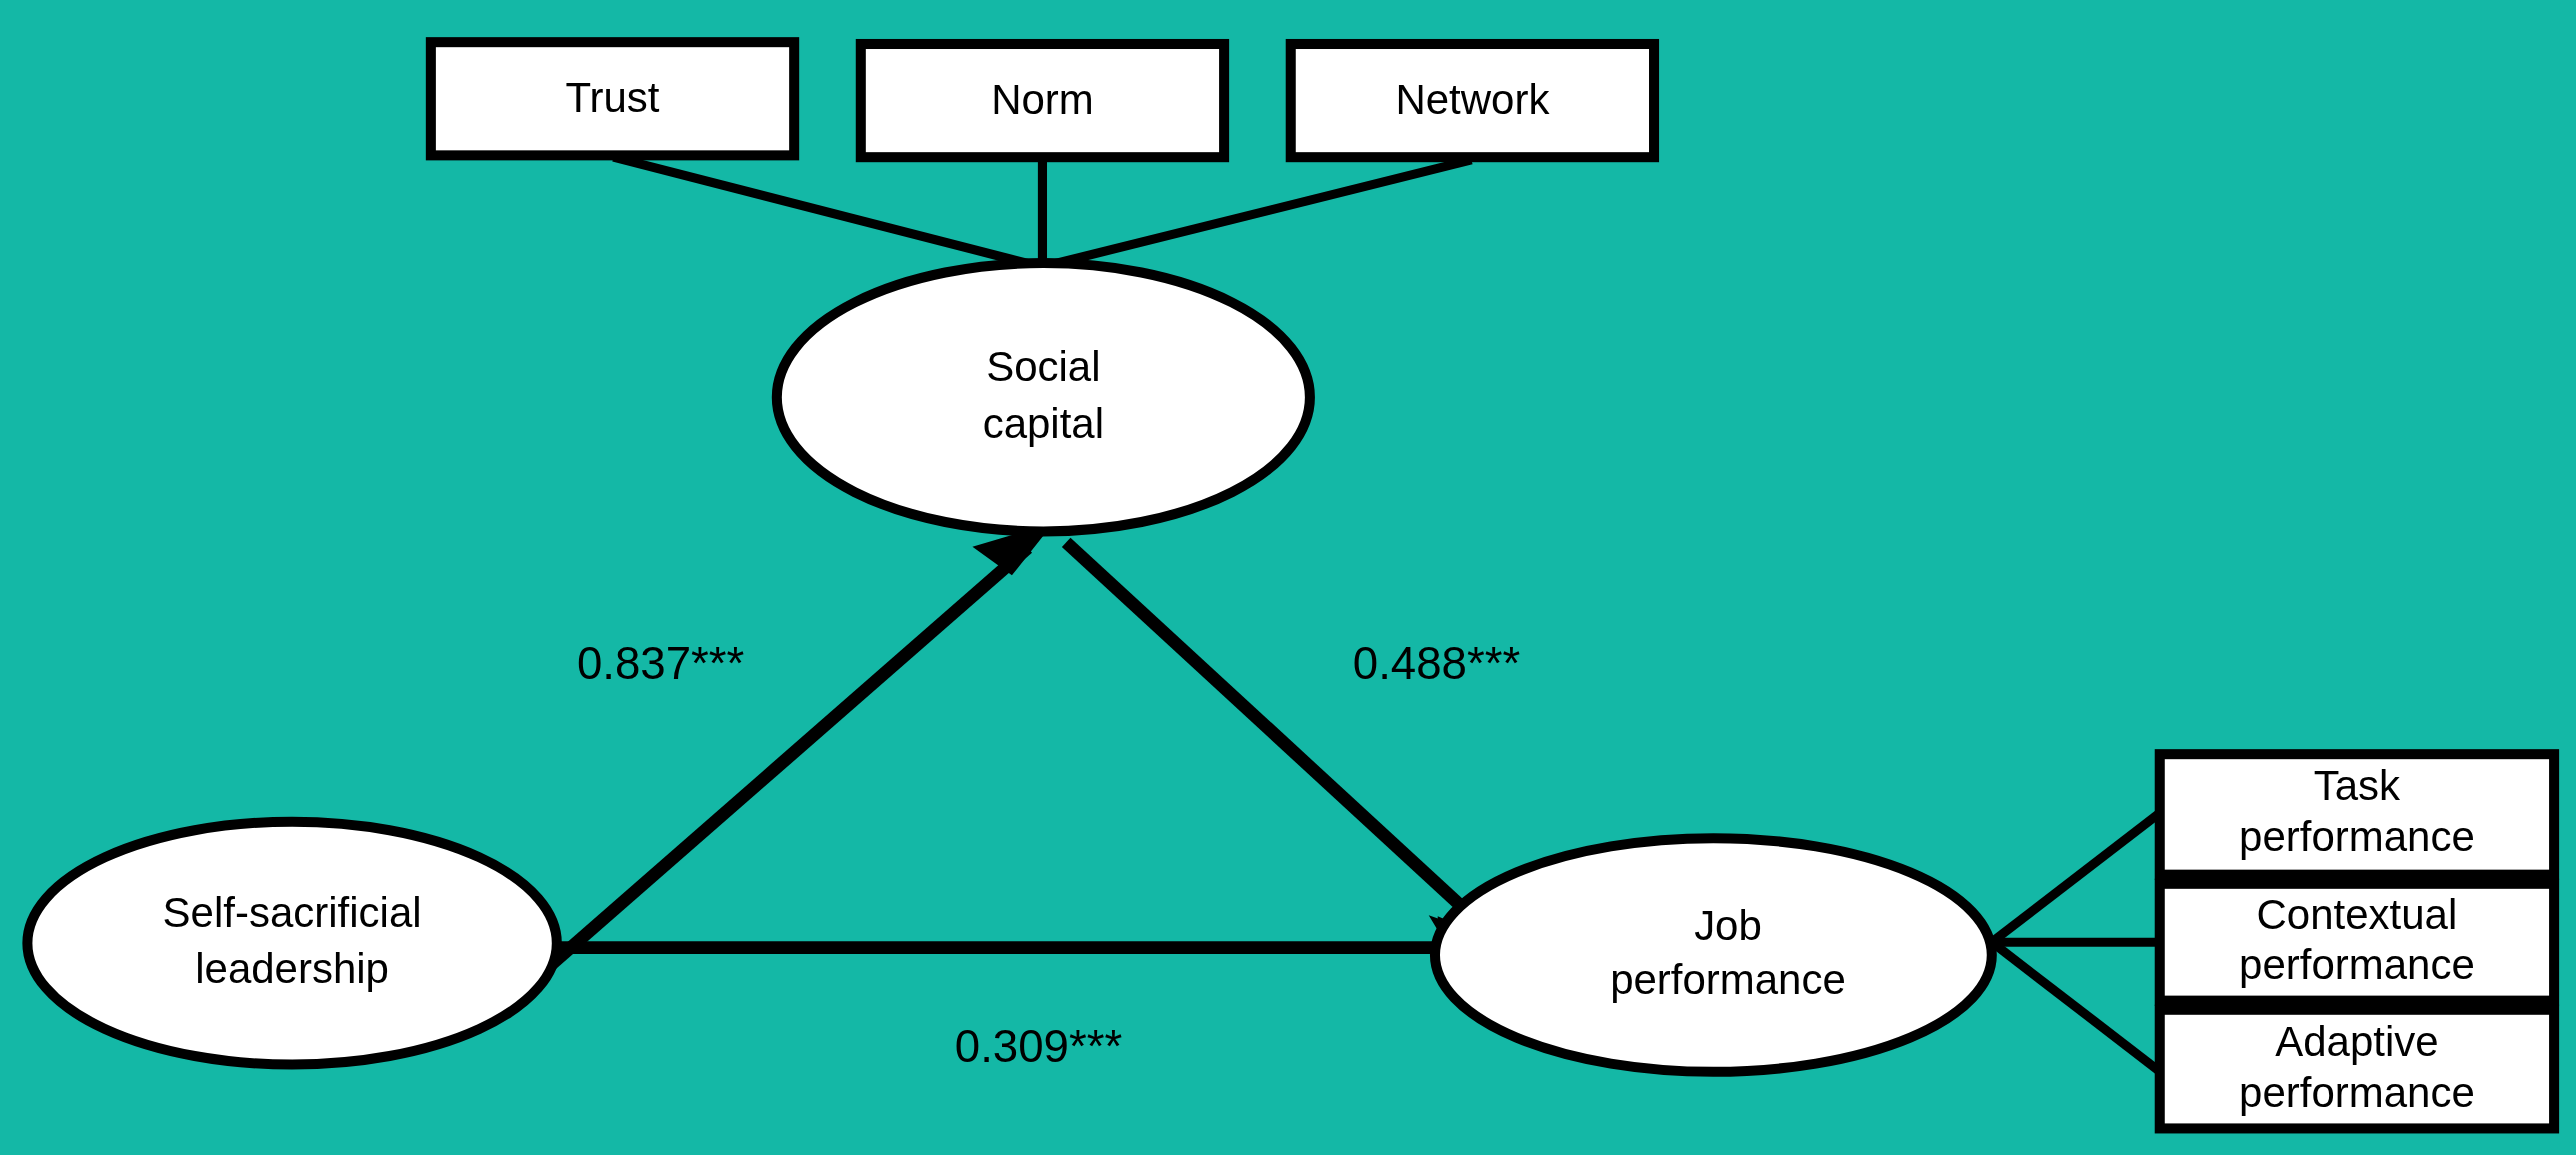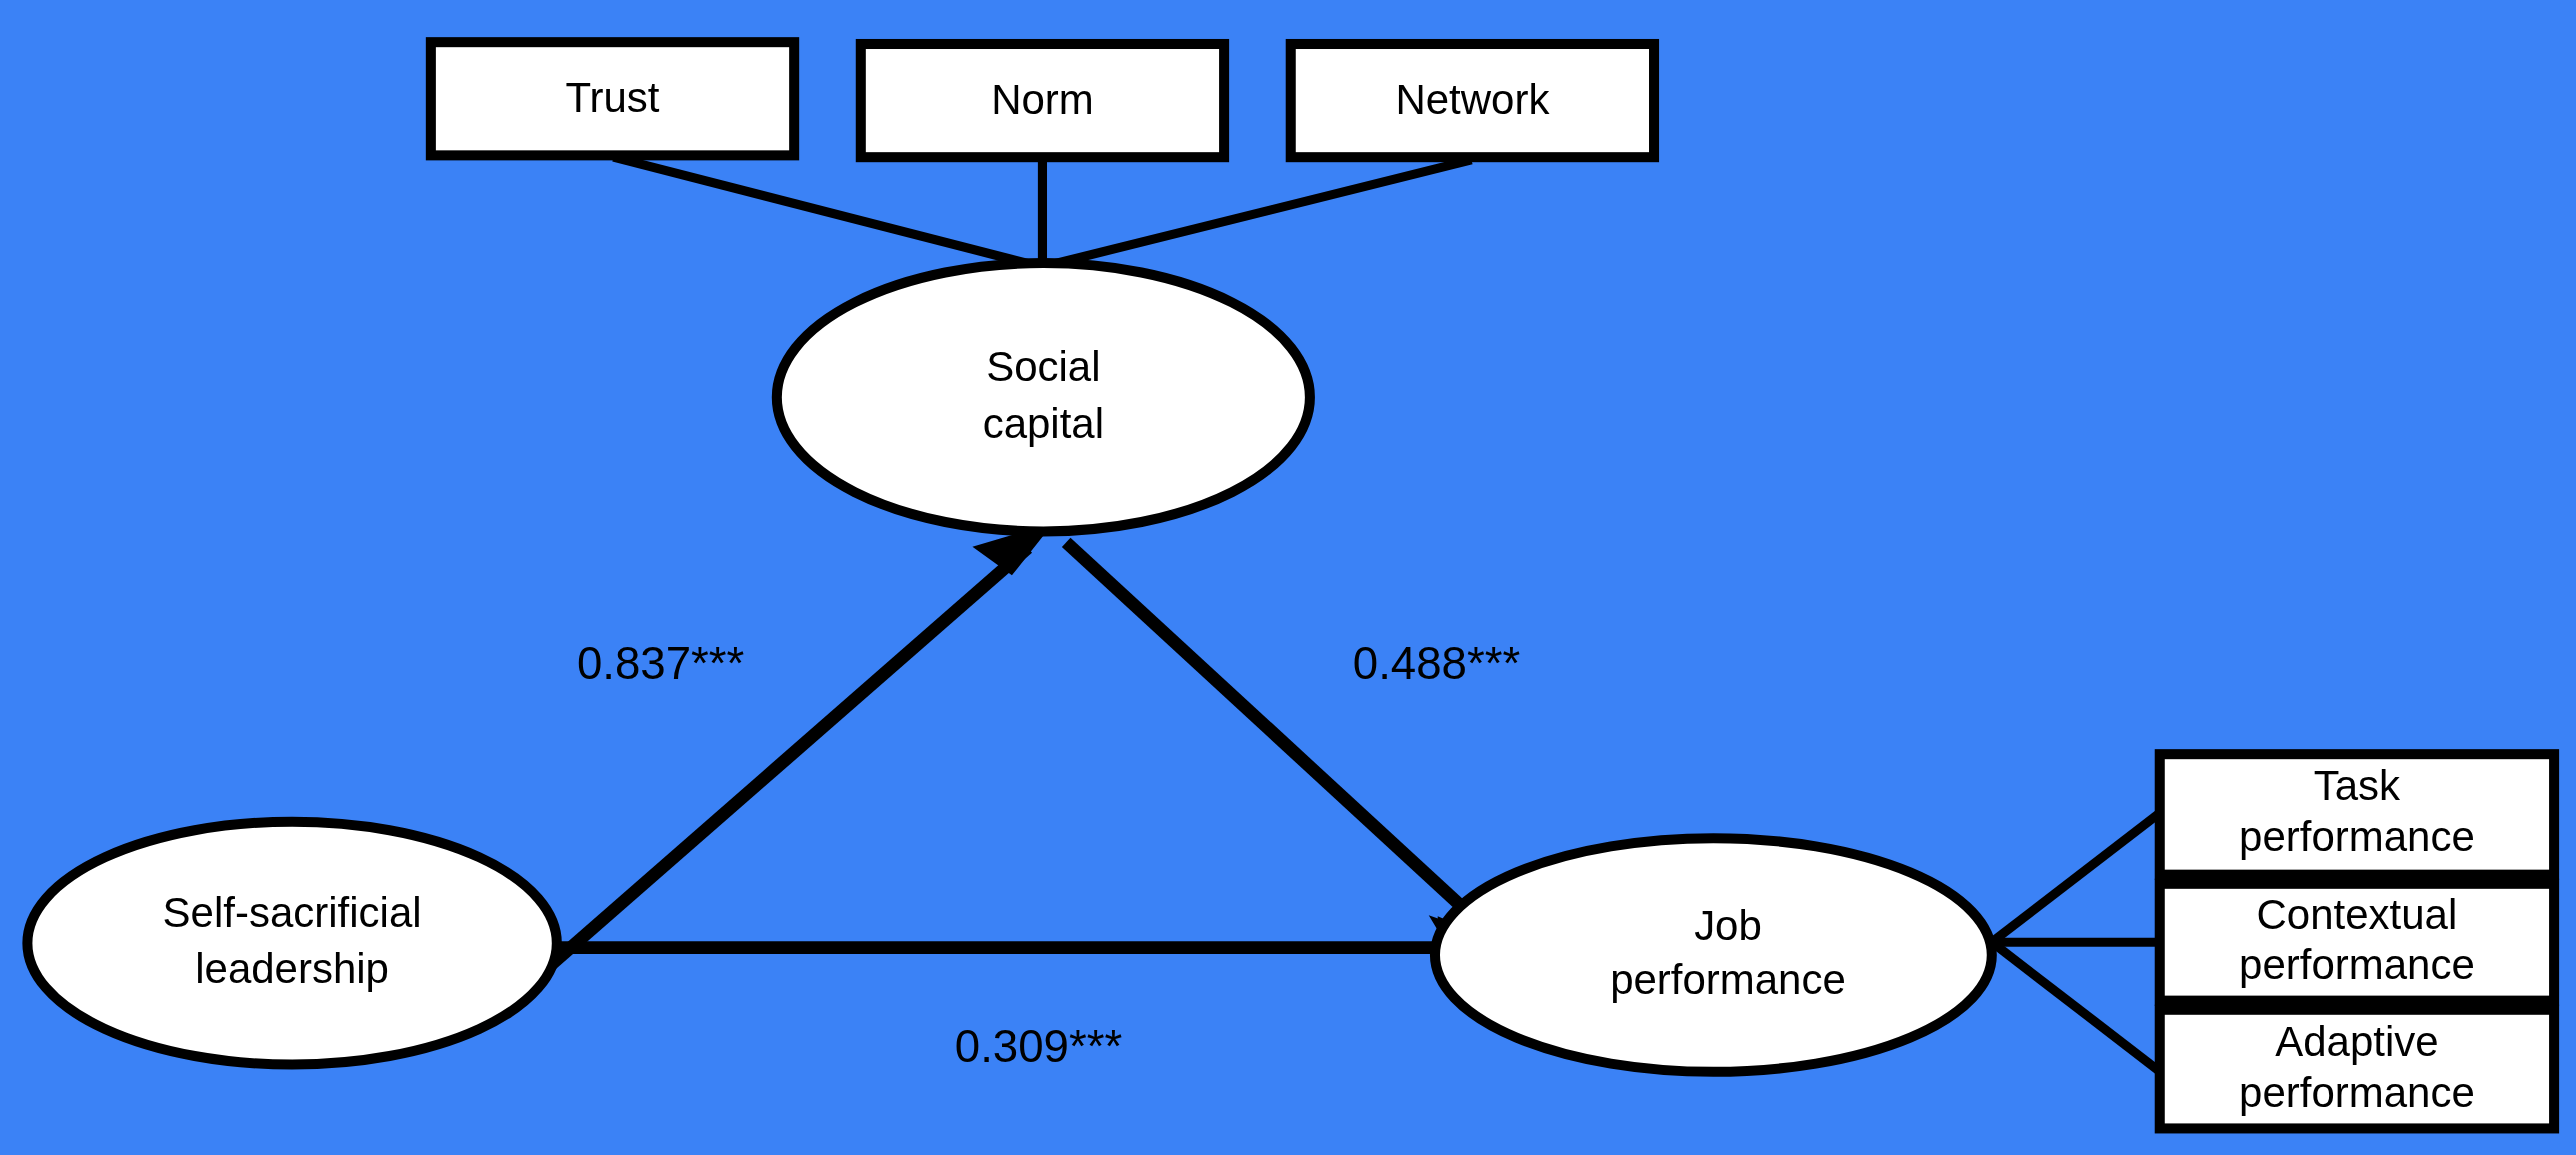--- a/index.html
+++ b/index.html
@@ -10,21 +10,21 @@
   body {
     width: 2576px;
     height: 1156px;
     font-family: "Liberation Sans", sans-serif;
     overflow: hidden;
   }
   #diagram-root {
     position: relative;
     width: 2576px;
     height: 1156px;
-    background: #3b82f6;
+    background: #14b8a6;
   }
   svg#sem-canvas {
     display: block;
     width: 2576px;
     height: 1156px;
   }
   .node-shape {
     fill: #ffffff;
     stroke: #000000;
   }

